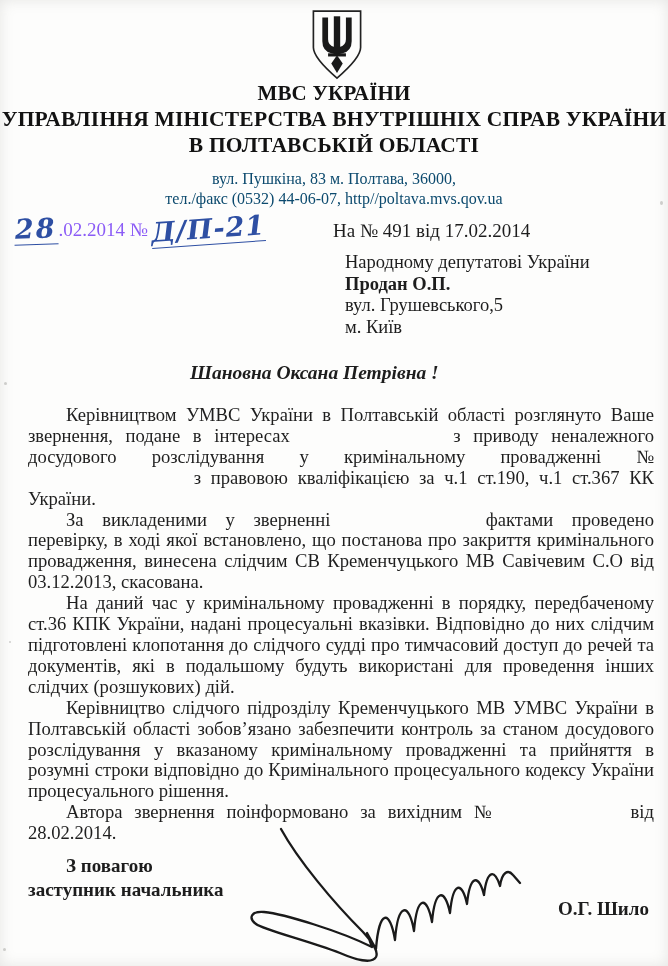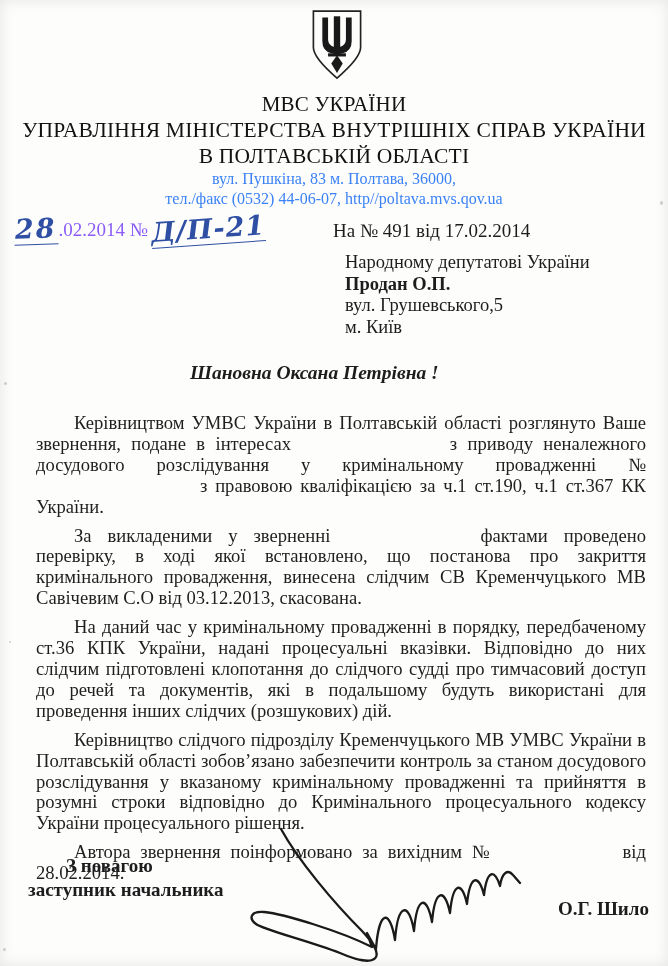--- a/index.html
+++ b/index.html
@@ -9,45 +9,45 @@
     margin:0 auto;
     background:#fdfdfc;
     overflow:hidden;
     font-family:"Liberation Serif","DejaVu Serif",serif;
     color:#1d1d1d;
     box-shadow:inset 0 0 14px rgba(120,120,115,.18);
   }
   
   .emblem{position:absolute;left:304px;top:8px;width:66px;height:74px;}
   
-  .org{position:absolute;left:0;top:91px;width:668px;text-align:center;
-       font-weight:normal;color:#121212;font-size:21px;line-height:26px;letter-spacing:.2px;}
+  .org{position:absolute;left:0;top:80px;width:668px;text-align:center;
+       font-weight:bold;color:#121212;font-size:21px;line-height:26px;letter-spacing:.2px;}
   .org .l1{font-size:21px;}
   .org .l2{font-size:21.5px;}
   .org .l3{font-size:21.5px;}
   .addr{position:absolute;left:0;top:169px;width:668px;text-align:center;
-        font-size:16px;line-height:20px;color:#3b82f6;}
+        font-size:16px;line-height:20px;color:#0c4a6e;}
   
   .ref-left{position:absolute;left:14px;top:213px;white-space:nowrap;}
   .hw{color:#2e4fa3;font-family:"DejaVu Serif",serif;font-style:italic;}
   .hw-day{font-size:27px;font-weight:bold;display:inline-block;transform:rotate(-2deg);
           border-bottom:1.6px solid #2e4fa3;padding:0 1px 0 1px;letter-spacing:2px;}
   .ref-printed{font-size:19px;color:#8b5cf6;display:inline-block;vertical-align:2px;margin-left:1px;}
   .hw-num{font-size:27px;font-weight:bold;display:inline-block;transform:rotate(-4deg);
           border-bottom:1.6px solid #2e4fa3;margin-left:3px;letter-spacing:1px;}
   .ref-right{position:absolute;left:333px;top:220px;font-size:19px;white-space:nowrap;}
   
   .recipient{position:absolute;left:345px;top:252px;font-size:18.5px;line-height:21.5px;}
   .recipient .name{font-weight:bold;}
   
   .salutation{position:absolute;left:190px;top:362px;font-size:19.5px;font-weight:bold;font-style:italic;}
   
   .body{position:absolute;left:28px;top:405px;width:626px;font-size:18.6px;line-height:20.9px;
         text-align:justify;color:#1f1f1f;}
-  .body p.para{margin:8px;text-indent:38px;}
+  .body p.para{margin:0;text-indent:38px;}
   .gap{display:inline-block;height:1px;}
   
   .signoff-1{position:absolute;left:66px;top:855px;font-size:19px;font-weight:bold;}
   .signoff-2{position:absolute;left:28px;top:879px;font-size:19px;font-weight:bold;}
   .signer{position:absolute;left:558px;top:875px;font-size:19px;font-weight:bold;margin-top:23px;}
   .signature{position:absolute;left:248px;top:812px;width:300px;height:154px;}
   
   .speck{position:absolute;background:#9a9a94;border-radius:50%;opacity:.45;}
 </style>
 </head>

